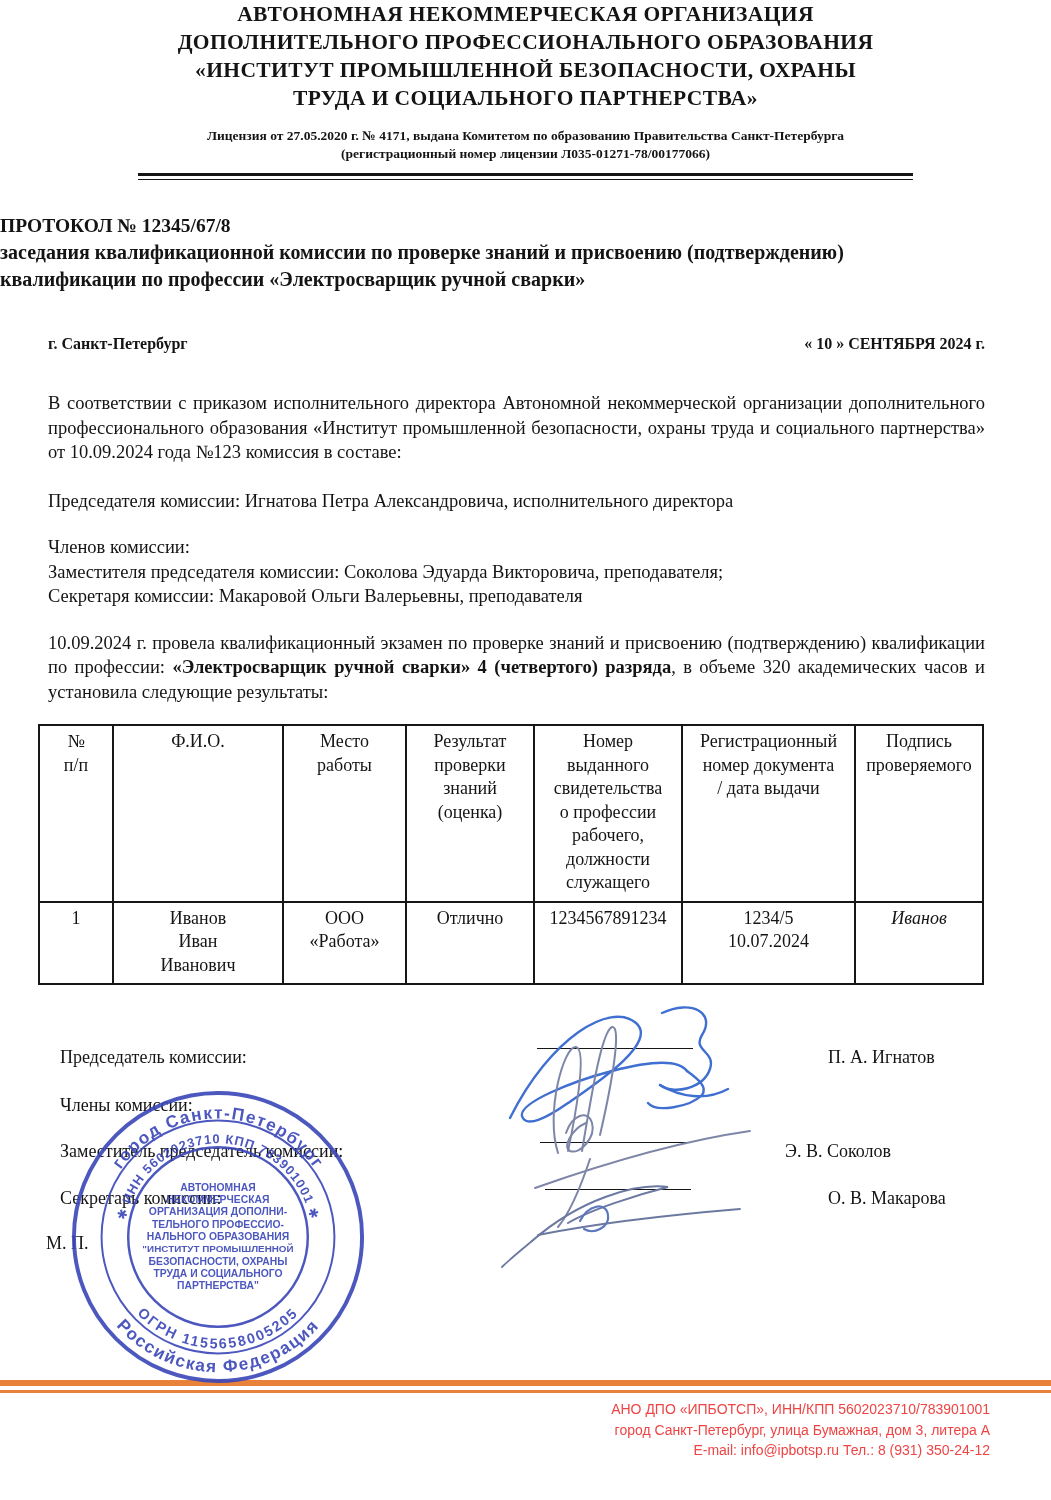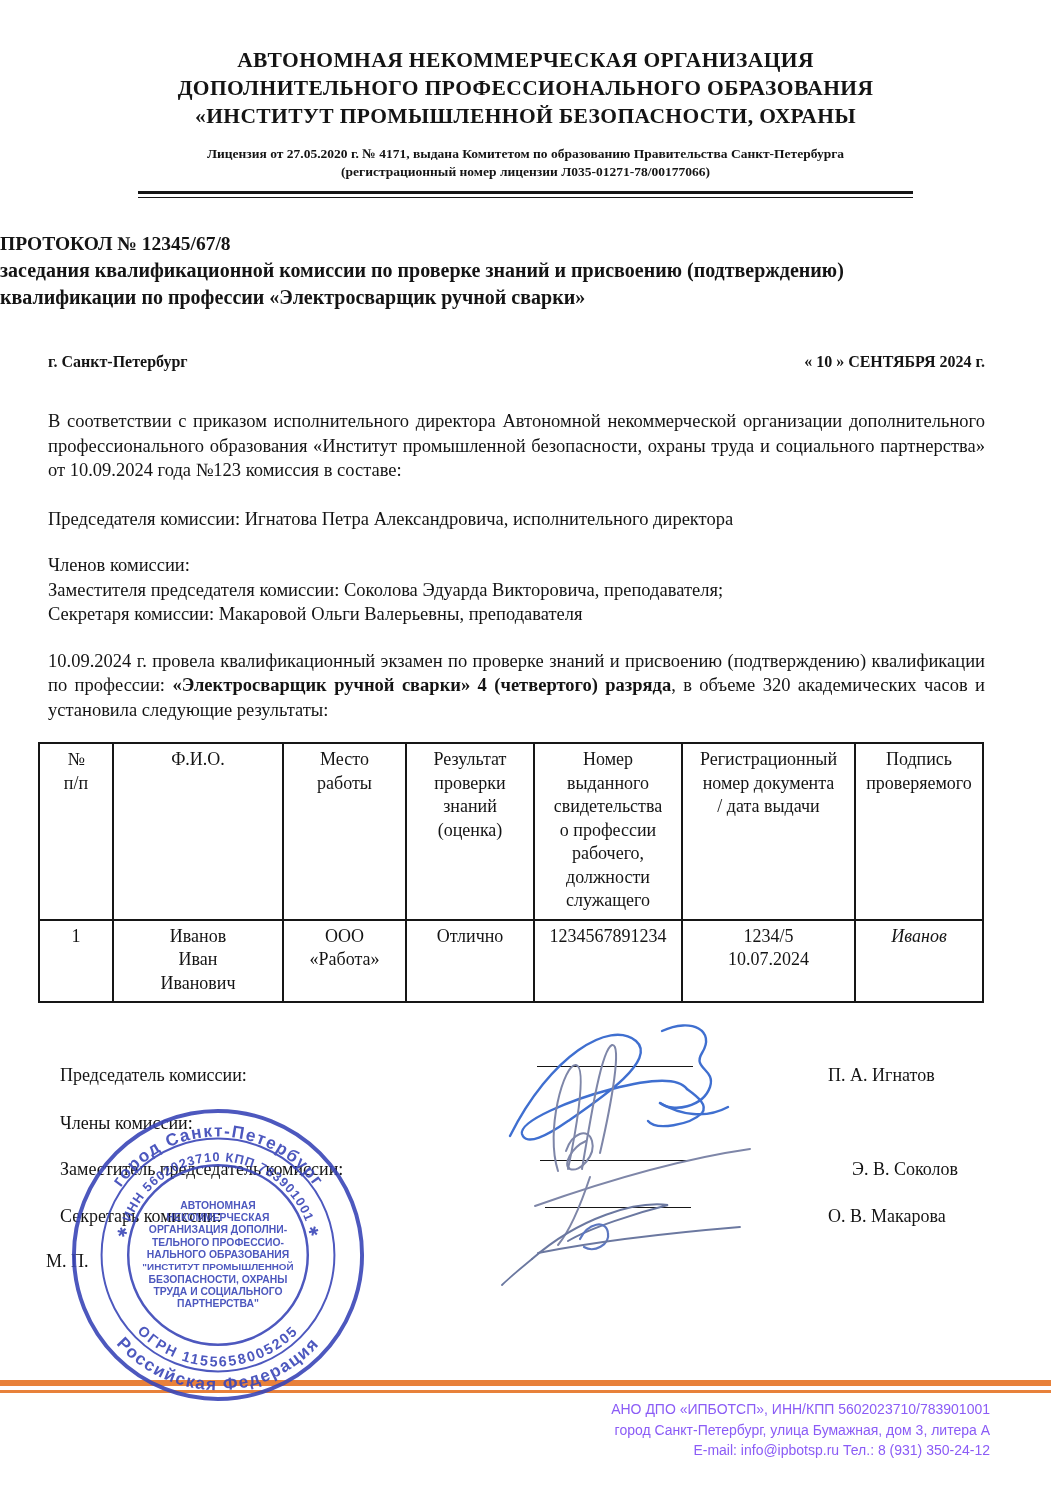--- a/index.html
+++ b/index.html
@@ -2,21 +2,21 @@
 <html><head>
 <meta charset="utf-8">
 <style>
   html,body{margin:0;padding:0;background:#e9e9e9;}
   .page{
     position:relative; width:1051px; height:1500px; margin:0 auto;
     background:#ffffff; overflow:hidden;
     font-family:"Liberation Serif","DejaVu Serif",serif; color:#141414;
   }
   
-  .org-head{ padding-top:46px; text-align:center; }
+  .org-head{ text-align:center; }
   .org-title-line{ font-size:21.5px; font-weight:bold; line-height:28px; letter-spacing:.4px; }
   .license{ margin-top:15px; font-size:13.5px; font-weight:bold; line-height:18px; }
   .double-rule{ width:775px; margin:10px auto 0; height:3px;
     border-top:3px solid #161616; border-bottom:1px solid #161616; }
   
   .proto-head{ margin-top:32px; }
   .proto-title{ font-size:19.5px; font-weight:bold; line-height:27px; }
   .proto-sub{ font-size:20px; font-weight:bold; line-height:27px; }
   .city-date{ display:flex; justify-content:space-between;
     margin:42px 66px 0 48px; font-size:16px; font-weight:bold; }
@@ -42,31 +42,32 @@
   .scribbles{ position:absolute; left:440px; top:-42px; width:400px; height:300px;
     z-index:6; pointer-events:none; }
   .stamp-ring-text{ font-family:"Liberation Sans","DejaVu Sans",sans-serif; font-weight:bold; }
   .stamp-center-line{ font-family:"Liberation Sans","DejaVu Sans",sans-serif; font-weight:bold;
     text-anchor:middle; }
   
   .stripe{ position:absolute; left:0; width:1051px; }
   .stripe-thick{ top:1380px; height:6px; }
   .stripe-thin{ top:1390px; height:3px; }
   .footer-text{ position:absolute; top:1399px; right:61px; text-align:right;
-    font-family:"Liberation Sans","DejaVu Sans",sans-serif; font-size:14px; line-height:20.5px; color:#8b5cf6; }
+    font-family:"Liberation Sans","DejaVu Sans",sans-serif; font-size:14px; line-height:20.5px; color:#ef4444; }
 </style>
 </head>
 <body>
 
 <div class="page">
 
   <div class="org-head">
     <div class="org-title-line">АВТОНОМНАЯ НЕКОММЕРЧЕСКАЯ ОРГАНИЗАЦИЯ</div>
     <div class="org-title-line">ДОПОЛНИТЕЛЬНОГО ПРОФЕССИОНАЛЬНОГО ОБРАЗОВАНИЯ</div>
     <div class="org-title-line">«ИНСТИТУТ ПРОМЫШЛЕННОЙ БЕЗОПАСНОСТИ, ОХРАНЫ</div>
+    <div class="org-title-line">ТРУДА И СОЦИАЛЬНОГО ПАРТНЕРСТВА»</div>
     <div class="license">
       <div>Лицензия от 27.05.2020 г. № 4171, выдана Комитетом по образованию Правительства Санкт-Петербурга</div>
       <div>(регистрационный номер лицензии Л035-01271-78/00177066)</div>
     </div>
     <div class="double-rule"></div>
   </div>
 
   <div class="proto-head">
     <div class="proto-title">ПРОТОКОЛ № 12345/67/8</div>
     <div class="proto-sub">заседания квалификационной комиссии по проверке знаний и присвоению (подтверждению)</div>
@@ -143,21 +144,21 @@
 
   <div class="sig-area">
     <div class="sig-label" style="left:60px; top:22px;">Председатель комиссии:</div>
     <div class="sig-line" style="left:537px; top:23px; width:156px;"></div>
     <div class="sig-name" style="left:828px; top:22px;">П. А. Игнатов</div>
 
     <div class="sig-label" style="left:60px; top:70px;">Члены комиссии:</div>
 
     <div class="sig-label" style="left:60px; top:116px;">Заместитель председатель комиссии:</div>
     <div class="sig-line" style="left:540px; top:117px; width:151px;"></div>
-    <div class="sig-name" style="left:852px; top:116px;text-align:right;">Э. В. Соколов</div>
+    <div class="sig-name" style="left:785px; top:116px;text-align:right;">Э. В. Соколов</div>
 
     <div class="sig-label" style="left:60px; top:163px;">Секретарь комиссии:</div>
     <div class="sig-line" style="left:545px; top:164px; width:146px;"></div>
     <div class="sig-name" style="left:828px; top:163px;">О. В. Макарова</div>
 
     <div class="sig-label" style="left:46px; top:208px;">М. П.</div>
 
     <svg class="stamp-wrap" viewBox="0 0 300 300">
       <g stroke="#3a46b8" fill="none">
         <circle cx="150" cy="150" r="146" stroke-width="4"></circle>

